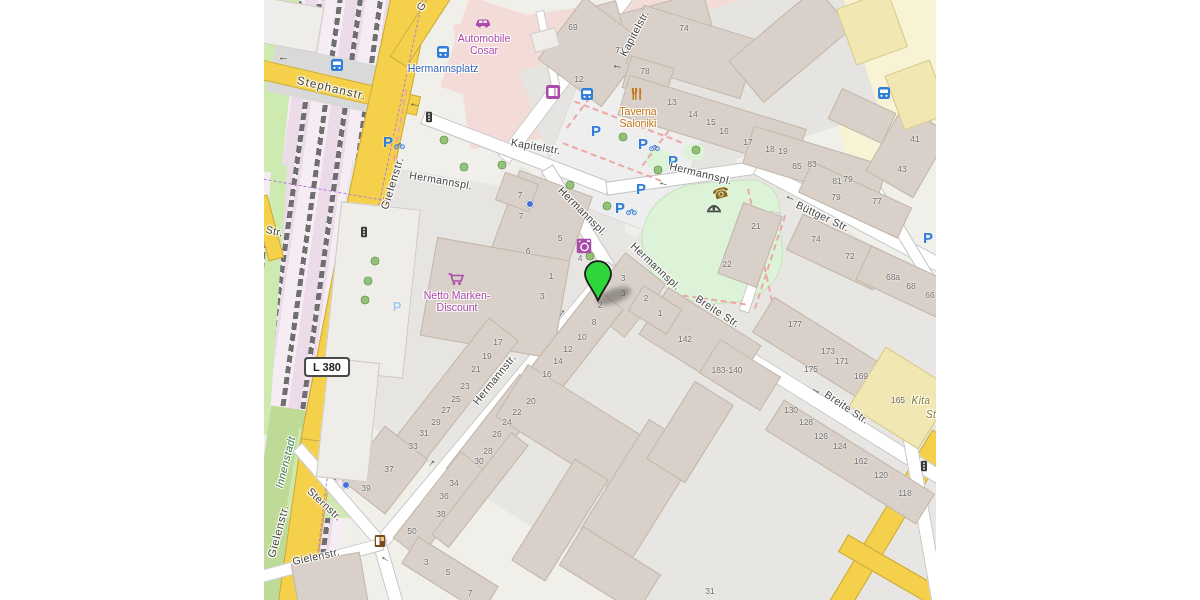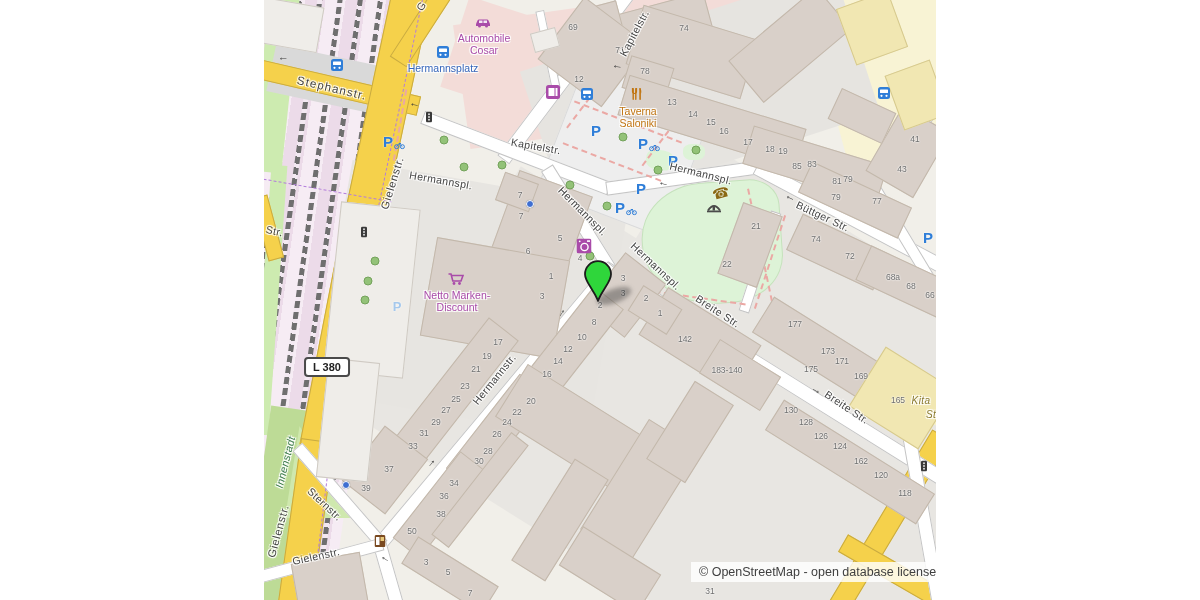--- a/index.html
+++ b/index.html
@@ -403,16 +403,15 @@
       <div class="plabel" style="left: 638px; top: 117px; transform: translate(-50%, -50%) rotate(0deg); color: rgb(193, 117, 17);">Taverna<br>Saloniki</div>
       <div class="plabel" style="left: 457px; top: 301px; transform: translate(-50%, -50%) rotate(0deg); color: rgb(169, 75, 169);">Netto Marken-<br>Discount</div>
     </div>
   <div id="road-shield" style="left: 327px; top: 367px; transform: translate(-50%, -50%);">L 380</div>
   <div id="marker-shadow" style="left: 596px; top: 289px; transform: rotate(-20deg);"></div>
   <div id="map-marker" style="left: 583px; top: 260px;">
     <svg width="30" height="42" viewBox="0 0 30 42">
       <path d="M15 1.2 C7.6 1.2 2 7 2 14.3 C2 21.6 8.5 26.5 15 40.5 C21.5 26.5 28 21.6 28 14.3 C28 7 22.4 1.2 15 1.2 Z" fill="#2fd63b" stroke="#1c1c1c" stroke-width="1.8"></path>
     </svg>
   </div>
-  <div id="attribution" style="left: 691px; top: 562px;">© OpenStreetMap - open database license</div>
   <div class="cover" id="cover-left"></div>
   <div class="cover" id="cover-right"></div>
 </div>
 
 </body></html>

